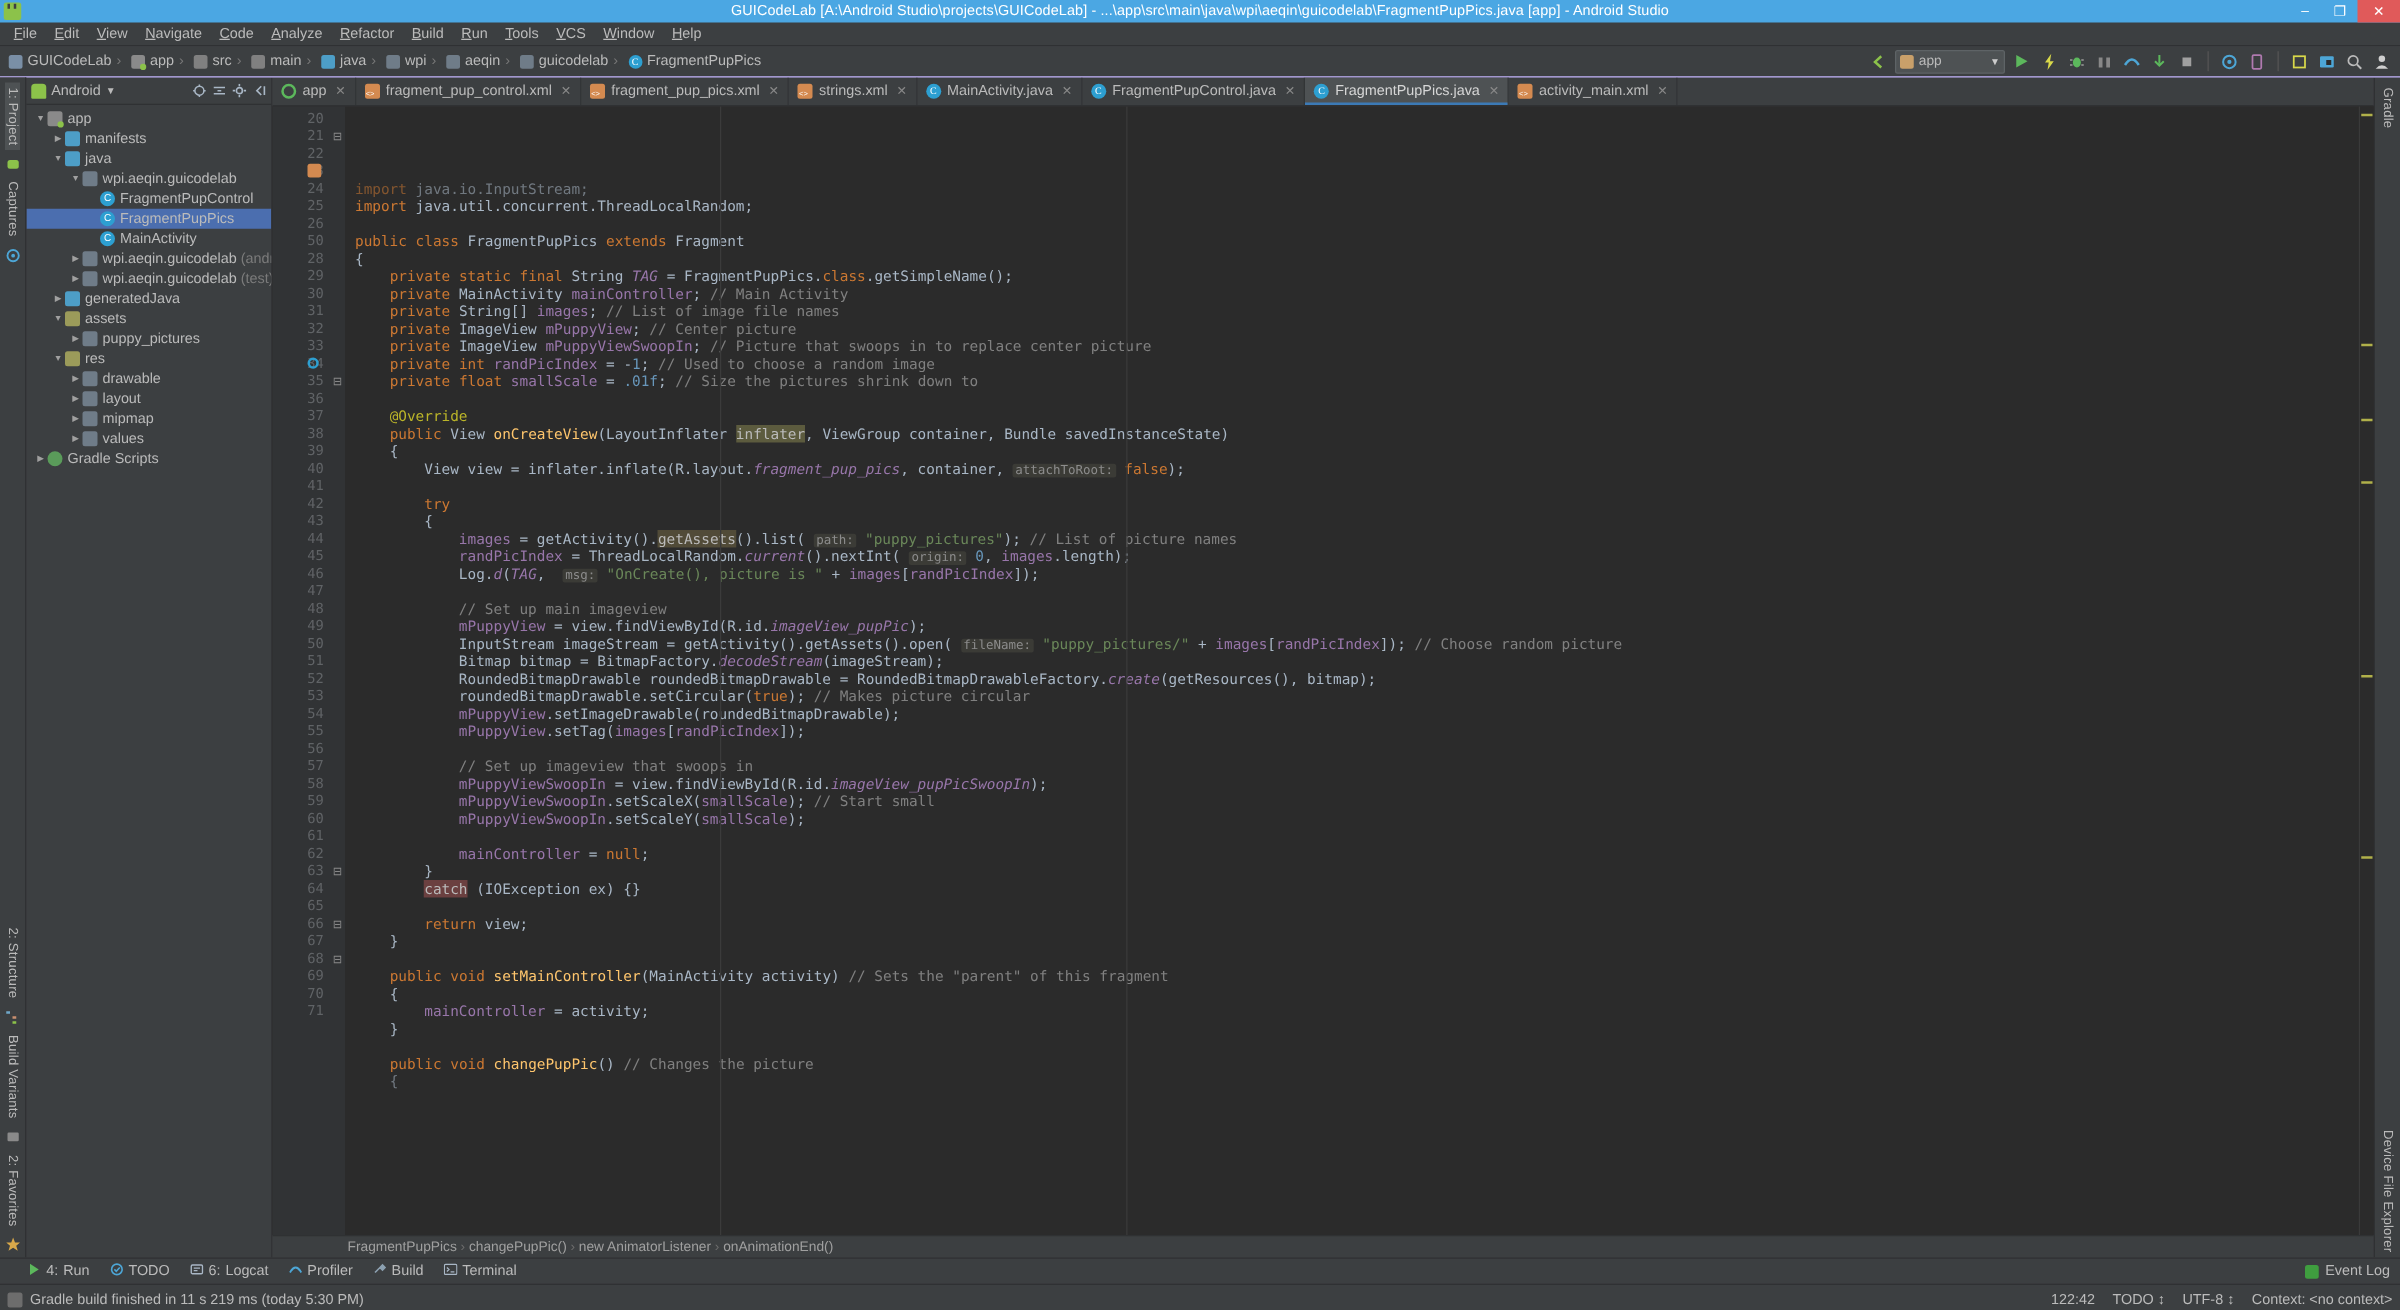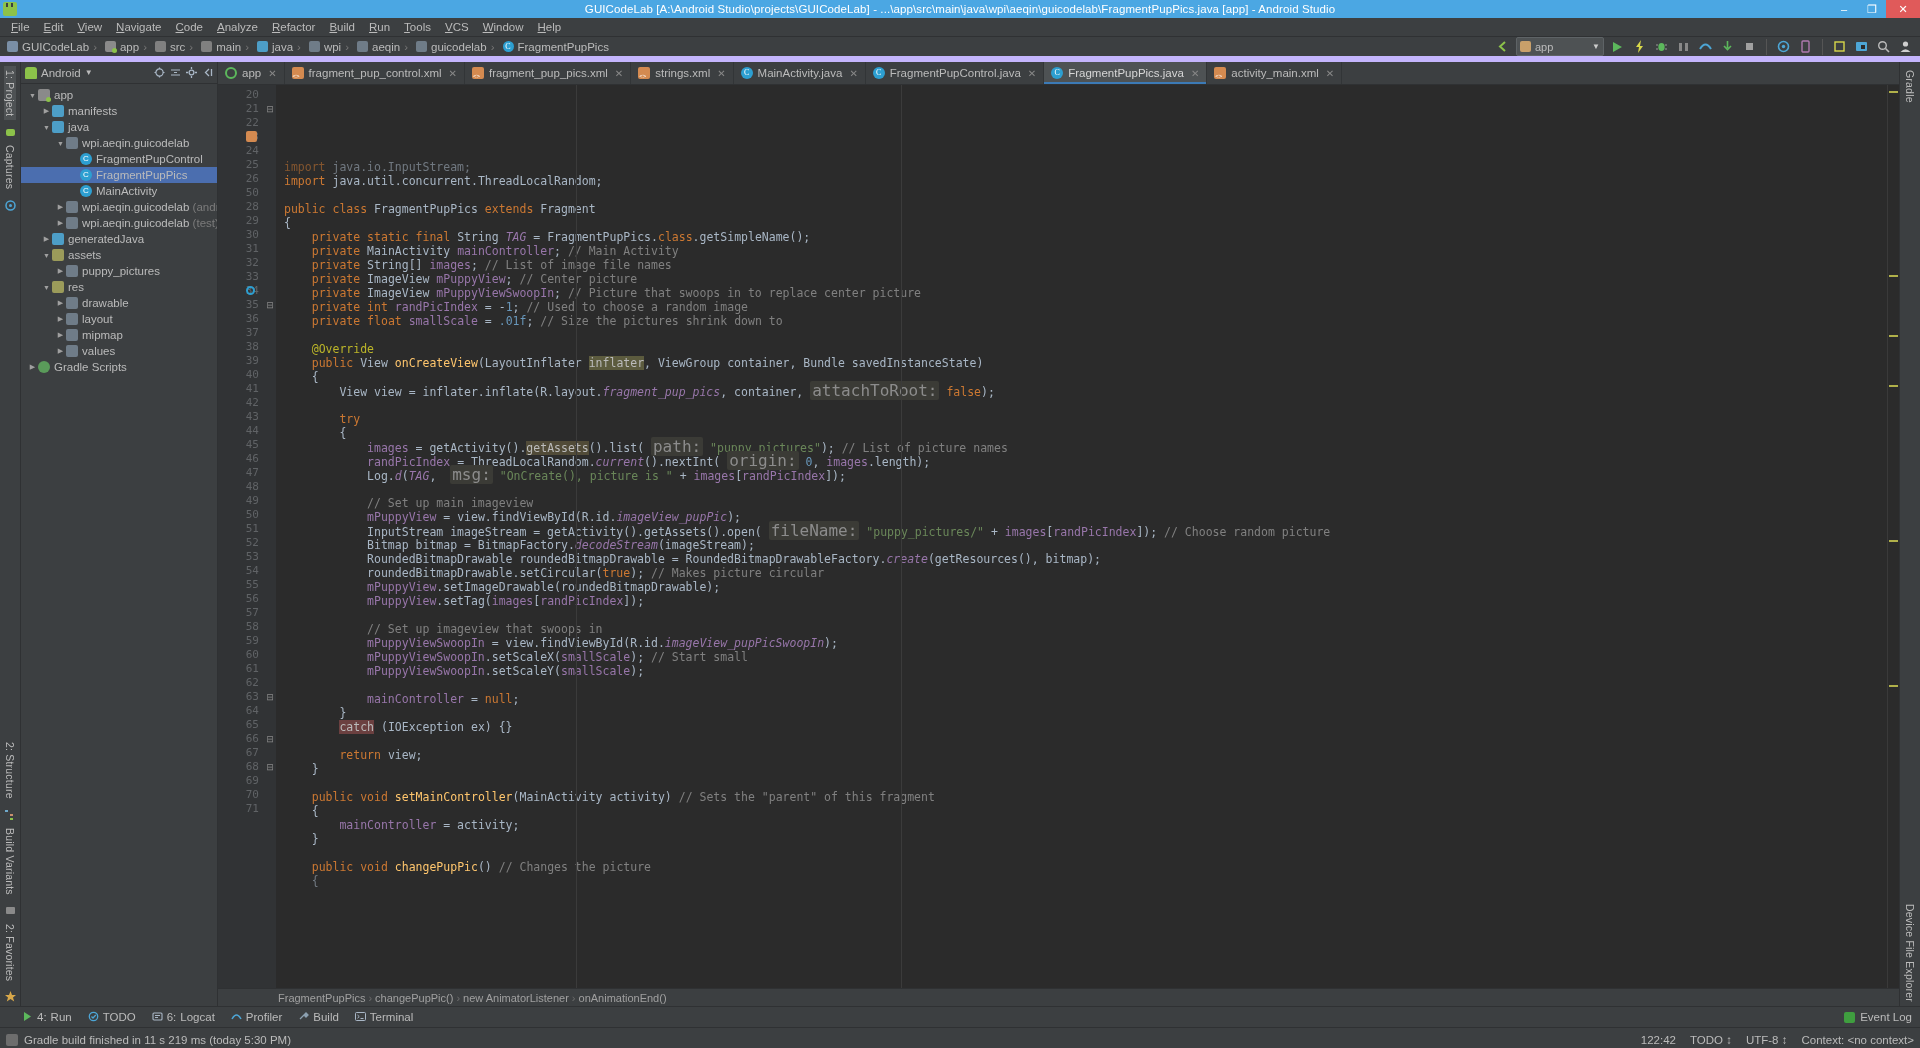--- a/index.html
+++ b/index.html
@@ -32,21 +32,21 @@
   #win-buttons div{ width:28px; height:18px; display:flex; align-items:center; justify-content:center;
      font-size:11px; color:#ffffff; }
   #win-buttons .wclose{ background:#e05a5a; width:34px; }
   
   #menubar{ height:19px; background:#3c3f41; display:flex; align-items:center; padding-left:4px;
      font-size:11.5px; color:#bbbbbb; border-bottom:1px solid #2f3133; }
   #menubar .mi{ padding:2px 7px; cursor:default; white-space:nowrap; }
   #menubar .mi u{ text-decoration:underline; }
   
   #toolbar{ height:25px; background:#3c3f41; display:flex; align-items:center;
-     border-bottom:6px solid #c4b5fd; padding-left:5px; position:relative; }
+     border-bottom:1px solid #c4b5fd; padding-left:5px; position:relative; }
   .crumb{ display:flex; align-items:center; font-size:11.5px; color:#bbbbbb; padding:0 2px; }
   .crumb .sep{ color:#777; margin:0 4px; }
   .cicon{ width:11px; height:11px; margin-right:4px; border-radius:2px; display:inline-block; flex:0 0 auto;}
   .ic-proj{ background:#7a8fa6; }
   .ic-app{ background:#8a8a8a; position:relative;}
   .ic-app::after{content:"";position:absolute;right:-1px;bottom:-1px;width:5px;height:5px;background:#8cc24a;border-radius:50%;}
   .ic-fold{ background:#808080; }
   .ic-fold-blue{ background:#4d9ec7; }
   .ic-fold-dk{ background:#6f7c88; }
   .ic-class{ background:#2d9fd1; border-radius:50%; color:#fff; font-size:8px; text-align:center;
@@ -104,34 +104,34 @@
   .tabic.cls{ background:#2d9fd1;border-radius:50%;color:#fff;font-size:8px;text-align:center;line-height:12px;
      font-family:"Liberation Serif",serif;}
   .tabic.appic{ background:transparent;border:2px solid #5cb85c;border-radius:50%;}
   #code-area{ flex:1; display:flex; background:#2b2b2b; position:relative; overflow:hidden; }
   #gutter{ width:46px; background:#313335; text-align:right; padding-top:3px; flex:0 0 auto;
      font-family:"DejaVu Sans Mono", monospace; font-size:11px; color:#606366; position:relative;}
   .gline{ height:14px; line-height:14px; padding-right:5px; position:relative;}
   #fold-strip{ width:12px; background:#313335; flex:0 0 auto; padding-top:3px;
      font-size:9px; color:#888; text-align:center; }
   .fline{ height:14px; line-height:14px; }
-  #code-text{ flex:1; padding-top:19px; font-family:"DejaVu Sans Mono", monospace; font-size:11.5px;
+  #code-text{ flex:1; padding-top:3px; font-family:"DejaVu Sans Mono", monospace; font-size:11.5px;
      white-space:pre; overflow:hidden; position:relative; }
   .cl{ height:14px; line-height:14px; padding-left:8px; }
   
   .kw{ color:#cc7832; }
   .str{ color:#6a8759; }
   .cmt{ color:#808080; }
   .num{ color:#6897bb; }
   .ann{ color:#bbb529; }
   .fld{ color:#9876aa; }
   .stat{ color:#9876aa; font-style:italic; }
   .mth{ color:#ffc66d; }
   .txt{ color:#a9b7c6; }
-  .hint{ background:#3b3b36; color:#8c8c8c; padding:0 2px; border-radius:2px; font-size:16px;}
+  .hint{ background:#3b3b36; color:#8c8c8c; padding:0 2px; border-radius:2px; font-size:10px;}
   .hl{ background:#5c5b3e; }
   .hl2{ background:#514b38; }
   .err{ background:#6b4040; }
   .guide{ position:absolute; top:0; bottom:0; width:1px; background:#3b3b3b;}
   
   #marker-strip{ width:12px; background:#2b2b2b; position:relative; flex:0 0 auto; border-left:1px solid #3a3a3a;}
   .mk{ position:absolute; right:1px; width:9px; height:2px; }
   
   #code-crumbs{ height:18px; background:#3c3f41; display:flex; align-items:center;
      font-size:11px; color:#a0a0a0; padding-left:60px; border-top:1px solid #2f3133; gap:3px;}

